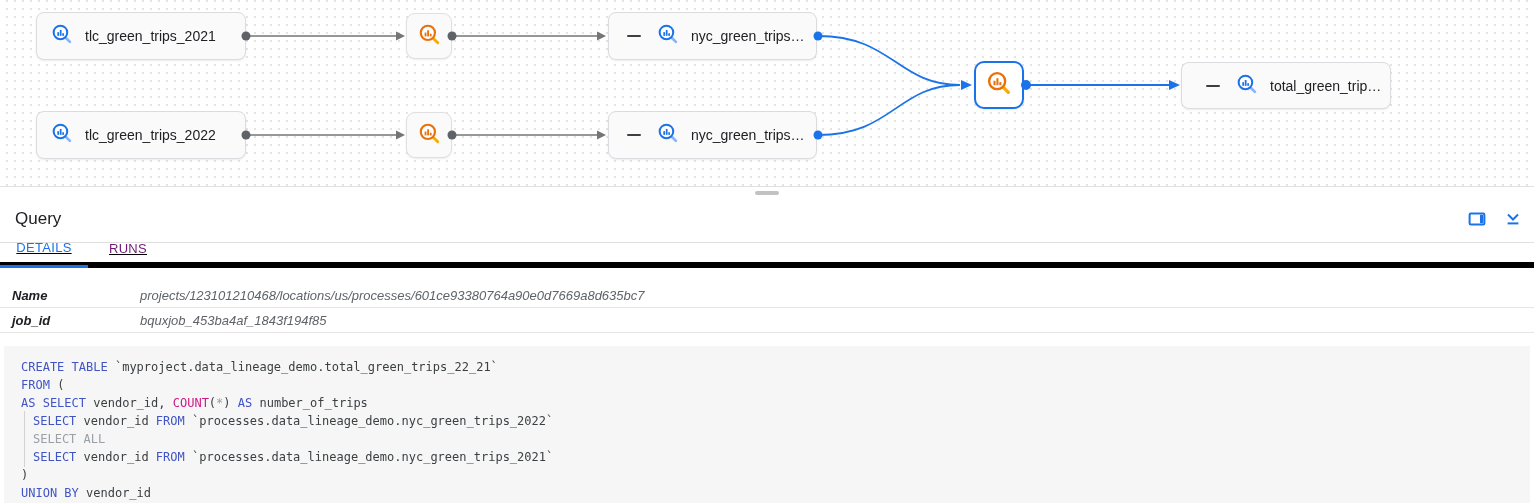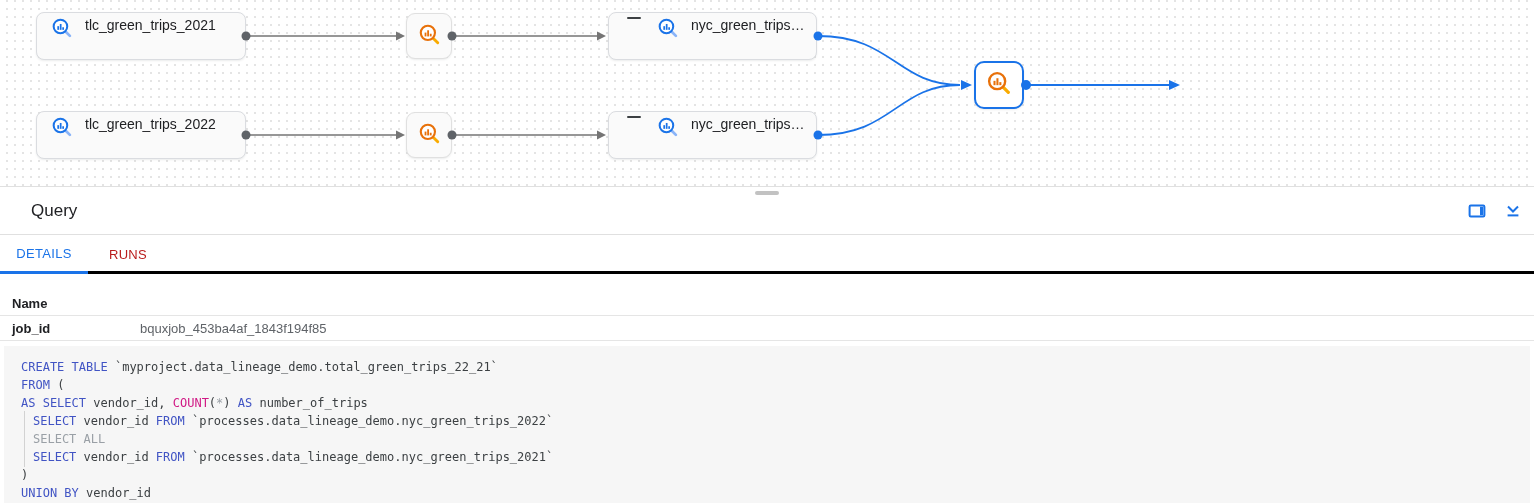--- a/index.html
+++ b/index.html
@@ -8,49 +8,49 @@
 
   
   .graph {
     position:absolute; left:0; top:0; width:1534px; height:186px;
     background-color:#fff;
     background-image:radial-gradient(circle, #e4e4e4 1.1px, transparent 1.4px);
     background-size:8px 8px; background-position:3px 5px;
   }
   .edges { position:absolute; left:0; top:0; width:1534px; height:186px; z-index:3; pointer-events:none; }
   .node {
-    position:absolute; z-index:2; display:flex; align-items:flex-start;
+    position:absolute; z-index:2; display:flex; align-items:center;
     background:#fafafa; border:1px solid #dadce0; border-radius:8px;
     box-shadow:0 1px 2px rgba(60,64,67,.10); padding:4px 14px;
   }
   .node .label { font-size:14px; font-weight:500; color:#202124; white-space:nowrap; }
   .proc {
     position:absolute; z-index:2; display:flex; align-items:center; justify-content:center;
     background:#fafafa; border:1px solid #e0e0e0; border-radius:9px;
     box-shadow:0 1px 2px rgba(60,64,67,.10);
   }
   .proc.selected { background:#fff; border:2px solid #1a73e8; border-radius:10px; }
   .minus { width:14px; height:2px; background:#3c4043; border-radius:1px; flex:0 0 auto; margin-right:16px; }
   .bqicon { flex:0 0 auto; margin-right:12px; }
 
   
   .panel { position:absolute; left:0; top:186px; width:1534px; height:317px; background:#fff; border-top:1px solid #e0e0e0; z-index:5; }
   .drag-handle { position:absolute; top:4px; left:50%; transform:translateX(-50%); width:24px; height:4px; border-radius:2px; background:#c2c2c2; cursor:ns-resize; }
-  .panel-header { position:absolute; left:0; top:0; width:100%; height:48px; display:flex; align-items:center; border-bottom:1px solid #e0e0e0; padding:0 10px 0 31px; }
+  .panel-header { position:absolute; left:0; top:8px; width:100%; height:48px; display:flex; align-items:center; border-bottom:1px solid #e0e0e0; padding:0 10px 0 15px; }
   .panel-title { font-size:17px; font-weight:400; color:#202124; flex:1 1 auto; }
   .header-icons { display:flex; align-items:center; gap:18px; padding-right:2px; }
   .icon-btn { width:18px; height:18px; display:flex; align-items:center; justify-content:center; cursor:pointer; }
 
-  .tabbar { position:absolute; left:0; top:48px; width:100%; height:39px; display:flex; border-bottom:3px solid #000000; }
-  .tab { height:39px; display:flex; align-items:center; justify-content:center; font-size:13px; font-weight:500; letter-spacing:.3px; color:#b91c1c; cursor:pointer; }
+  .tabbar { position:absolute; left:0; top:42px; width:100%; height:39px; display:flex; border-bottom:6px solid #000000;text-decoration:underline; }
+  .tab { height:39px; display:flex; align-items:center; justify-content:center; font-size:13px; font-weight:500; letter-spacing:.3px; color:#701a75; cursor:pointer; }
   .tab.active { color:#1a73e8; border-bottom:3px solid #1a73e8; }
   .tab.t1 { width:88px; }
   .tab.t2 { width:80px; }
 
-  .detail-rows { position:absolute; left:0; top:104px; width:100%; }
+  .detail-rows { position:absolute; left:0; top:96px; width:100%;font-style:italic; }
   .detail-row { display:flex; align-items:center; height:25px; border-bottom:1px solid #e5e5e5; }
   .detail-label { width:140px; padding-left:12px; font-size:13px; font-weight:700; color:#202124; flex:0 0 auto; }
   .detail-value { font-size:13px; color:#5f6368; white-space:nowrap; }
 
   .code-block {
     position:absolute; left:4px; right:4px; top:159px; bottom:0;
     background:#f6f6f6; padding:12px 0 4px 17px;
     font-family:"DejaVu Sans Mono","Liberation Mono",monospace;
     font-size:12px; line-height:18px; overflow:hidden;
   }
@@ -179,20 +179,33 @@
         <svg width="26" height="26" viewBox="0 0 24 24">
           <line x1="15.8" y1="15.8" x2="20.6" y2="20.6" stroke="#f9ab00" stroke-width="3" stroke-linecap="round"></line>
           <circle cx="10.3" cy="10.3" r="7.4" fill="#fff" stroke="#e8710a" stroke-width="2.2"></circle>
           <rect x="6.9" y="10" width="1.9" height="4" fill="#e8710a"></rect>
           <rect x="9.6" y="7.6" width="1.9" height="6.4" fill="#e8710a"></rect>
           <rect x="12.3" y="11.2" width="1.9" height="2.8" fill="#e8710a"></rect>
         </svg>
       </span>
     </div>
 
+    <div class="node" style="left:1181px; top:62px; width:210px; height:47px; padding-left:24px;">
+      <span class="minus"></span>
+      <span class="bqicon">
+        <svg width="22" height="22" viewBox="0 0 24 24">
+          <line x1="15.8" y1="15.8" x2="20.6" y2="20.6" stroke="#8ab4f8" stroke-width="3" stroke-linecap="round"></line>
+          <circle cx="10.3" cy="10.3" r="7.4" fill="#fff" stroke="#1a73e8" stroke-width="2.2"></circle>
+          <rect x="6.9" y="10" width="1.9" height="4" fill="#1a73e8"></rect>
+          <rect x="9.6" y="7.6" width="1.9" height="6.4" fill="#1a73e8"></rect>
+          <rect x="12.3" y="11.2" width="1.9" height="2.8" fill="#1a73e8"></rect>
+        </svg>
+      </span>
+      <span class="label">total_green_trip…</span>
+    </div>
   </div>
 
   <div class="panel">
     <div class="drag-handle"></div>
 
     <div class="panel-header">
       <span class="panel-title">Query</span>
       <span class="header-icons">
         <span class="icon-btn">
           <svg width="18" height="18" viewBox="0 0 18 18">
@@ -210,20 +223,21 @@
     </div>
 
     <div class="tabbar">
       <div class="tab t1 active">DETAILS</div>
       <div class="tab t2">RUNS</div>
     </div>
 
     <div class="detail-rows">
       <div class="detail-row">
         <span class="detail-label">Name</span>
+        <span class="detail-value">projects/123101210468/locations/us/processes/601ce93380764a90e0d7669a8d635bc7</span>
       </div>
       <div class="detail-row">
         <span class="detail-label">job_id</span>
         <span class="detail-value">bquxjob_453ba4af_1843f194f85</span>
       </div>
     </div>
 
     <div class="code-block">
         <div class="code-line"><span class="tok-kw">CREATE TABLE</span><span class="tok-pl"> `myproject.data_lineage_demo.total_green_trips_22_21`</span></div>
         <div class="code-line"><span class="tok-kw">FROM</span><span class="tok-pl"> (</span></div>

